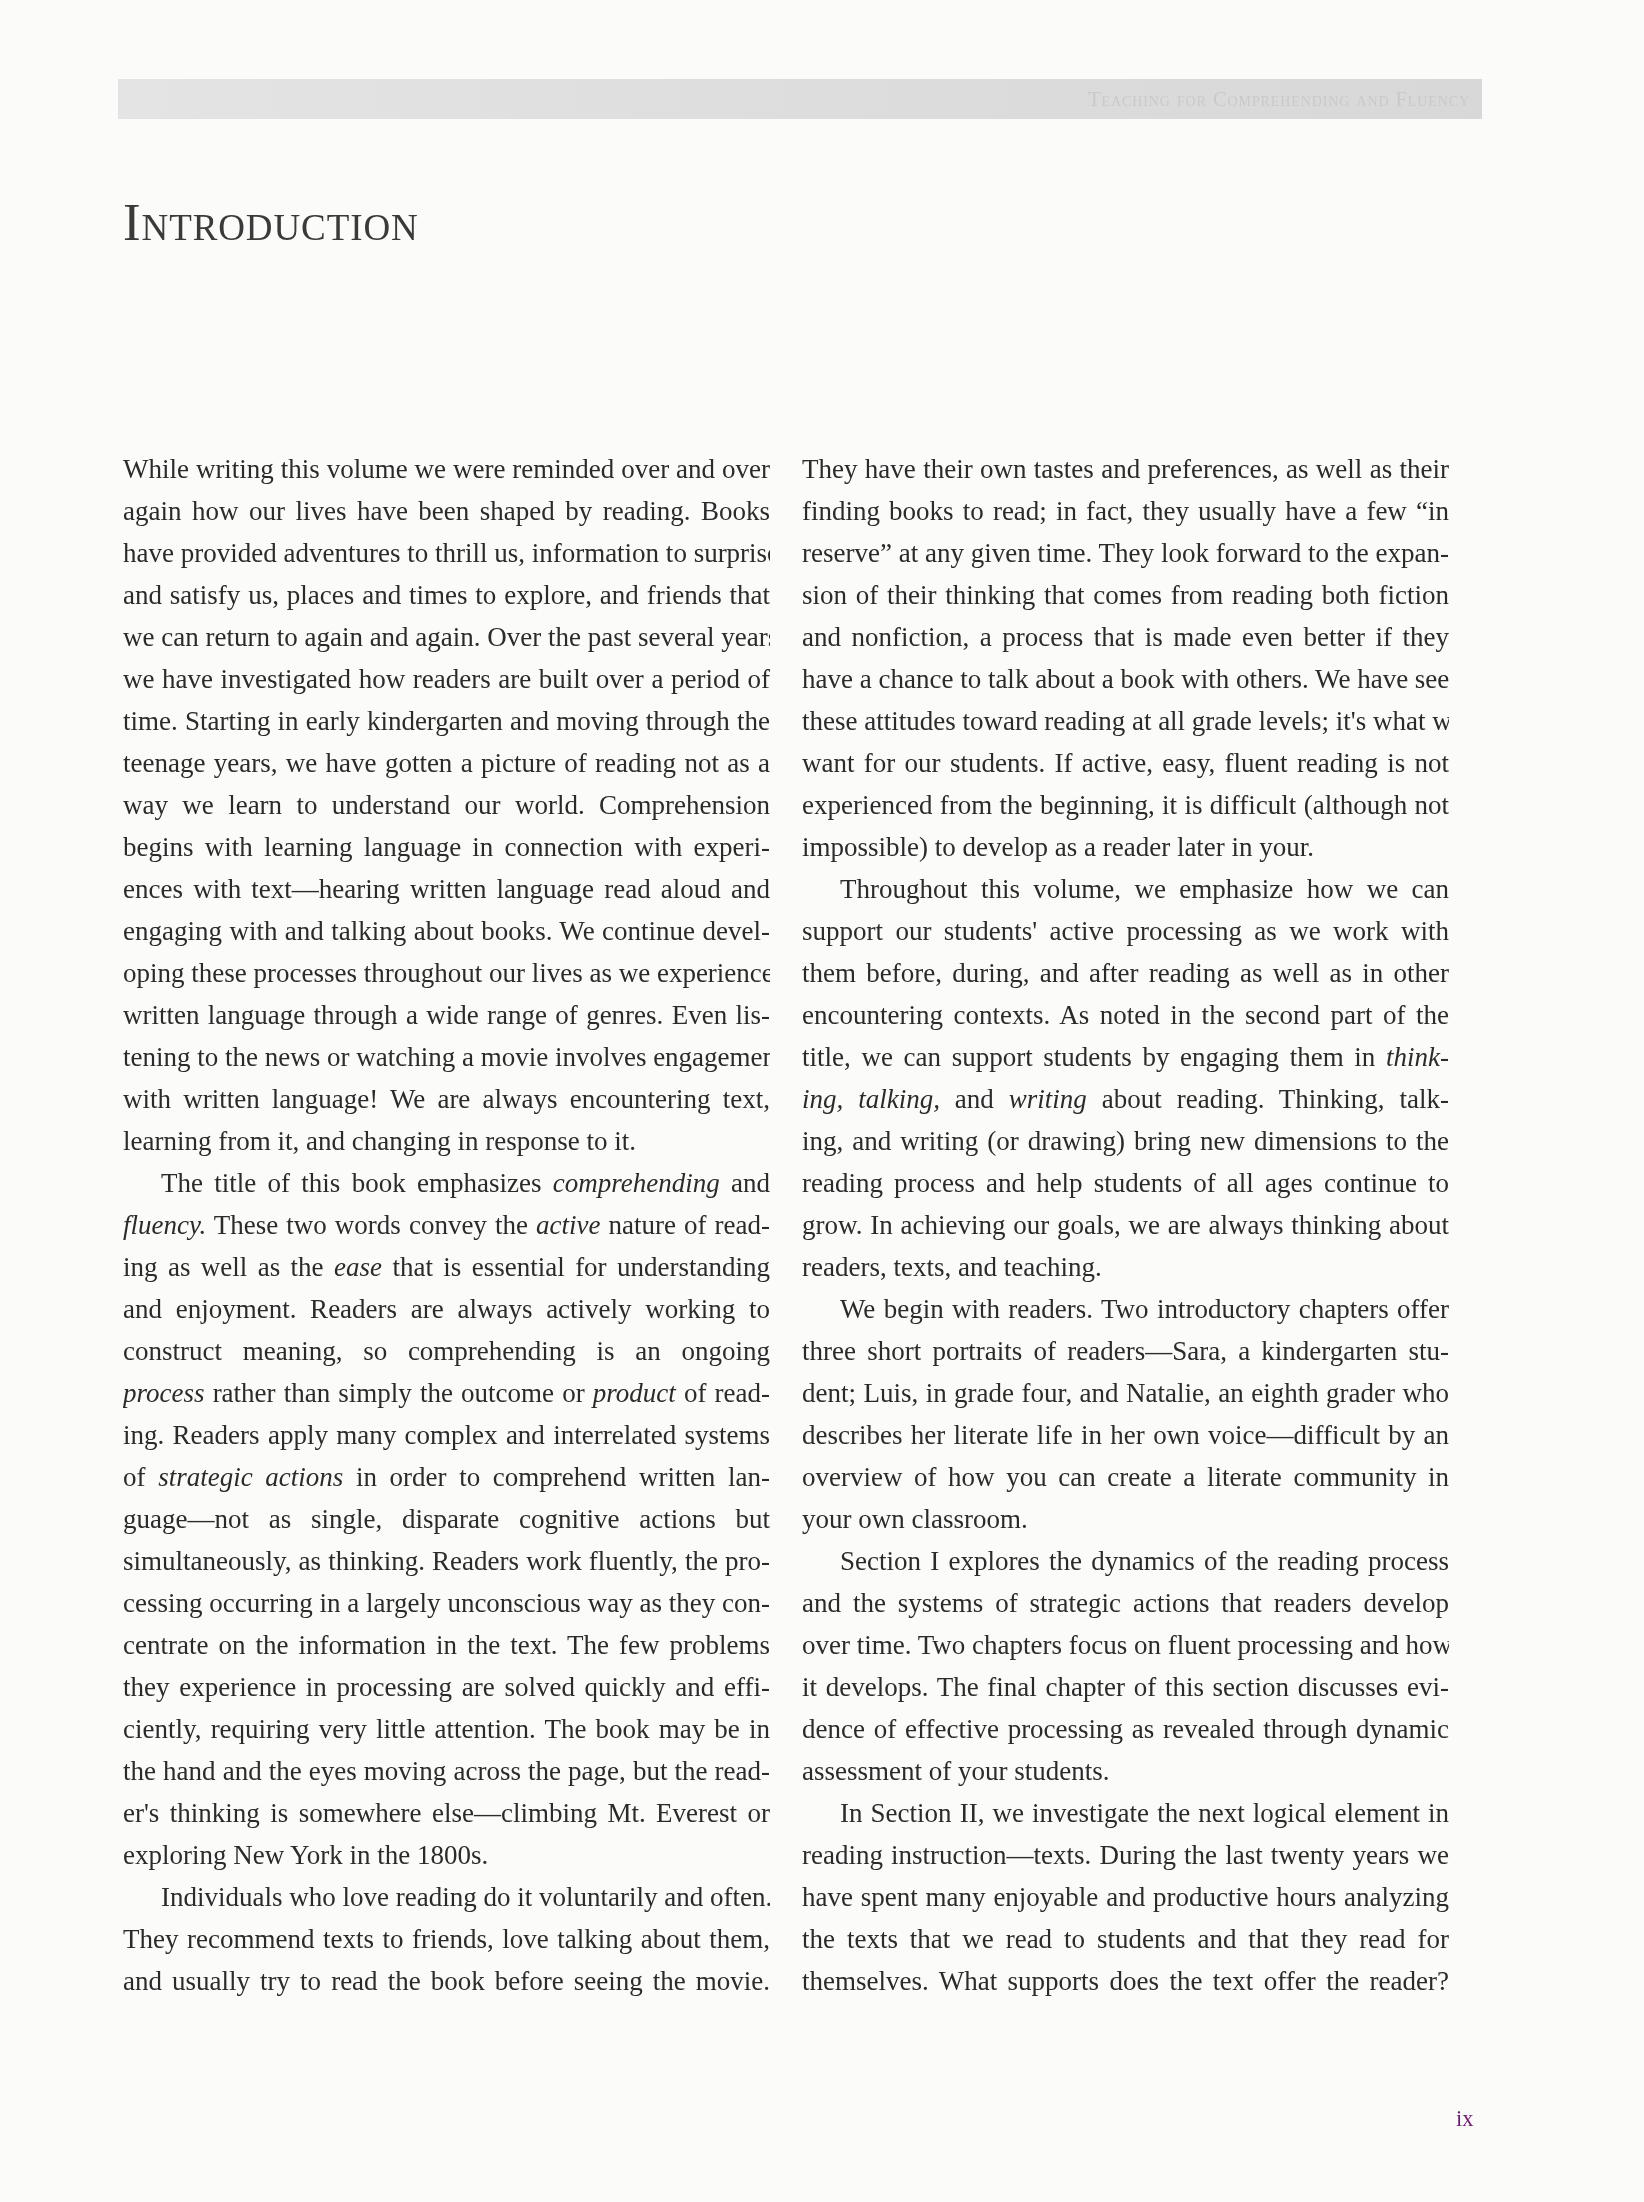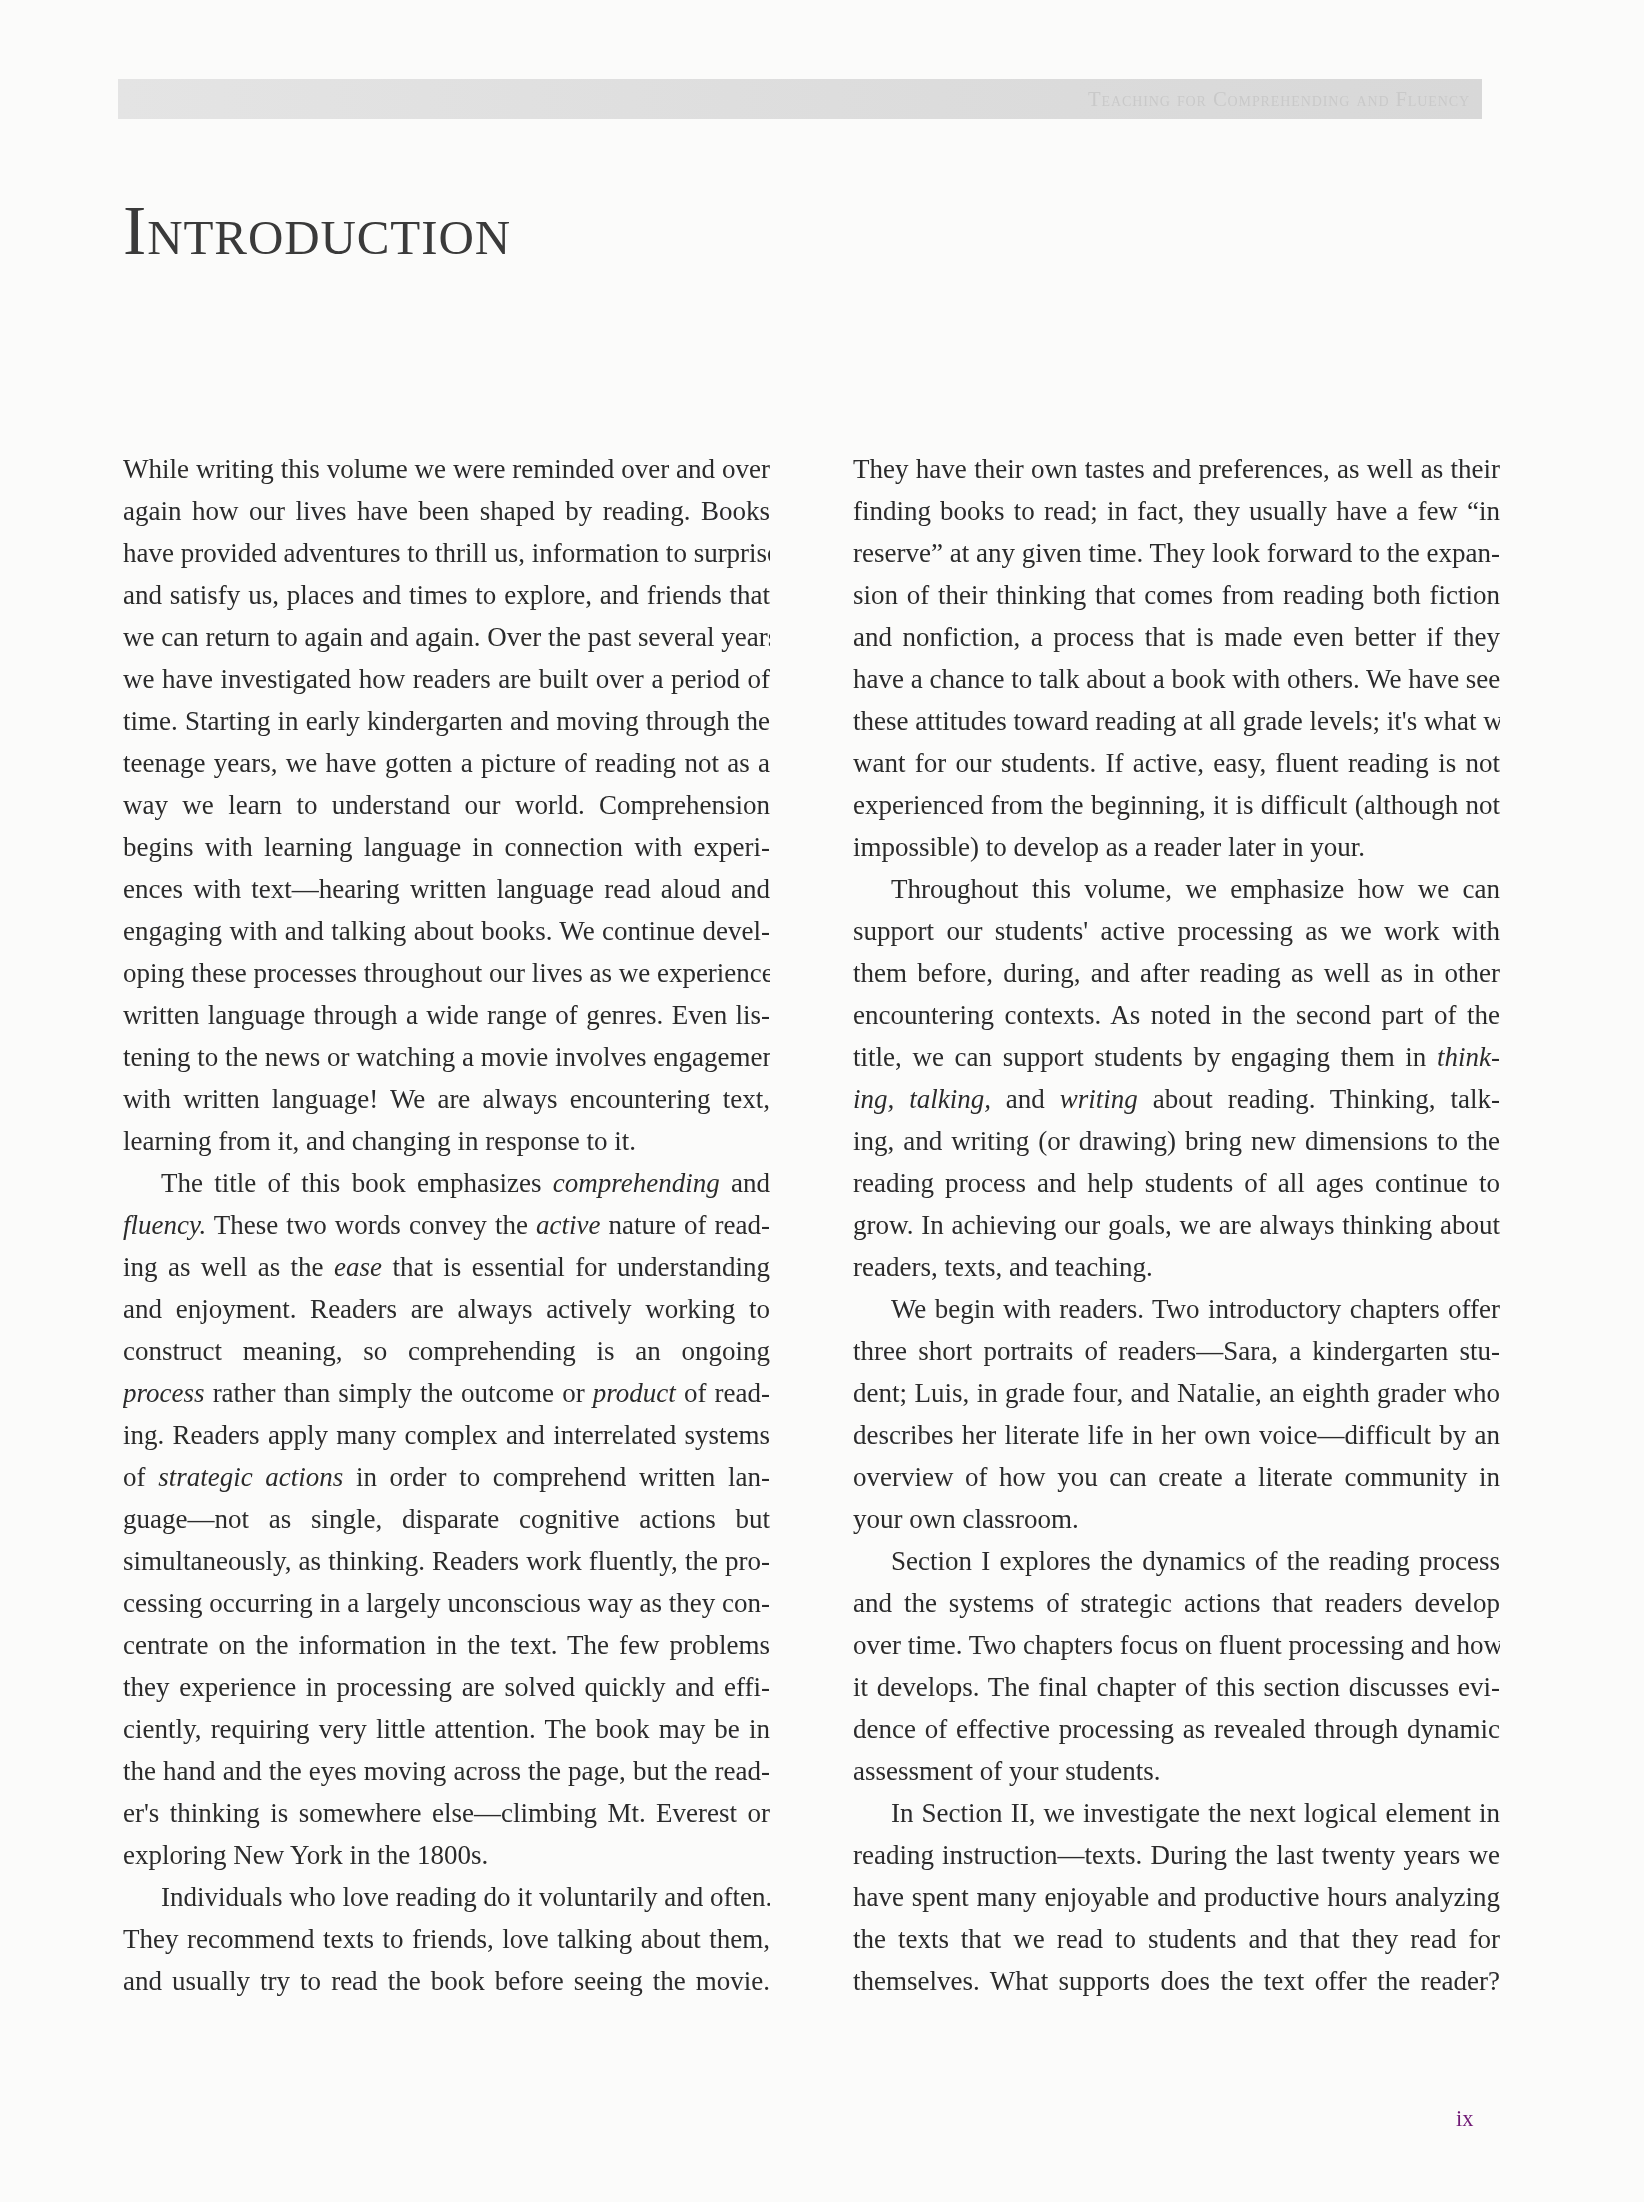--- a/index.html
+++ b/index.html
@@ -12,26 +12,26 @@
     position: absolute; left: 118px; top: 79px; width: 1364px; height: 40px;
     background: linear-gradient(to right, #e4e4e4, #dcdcdc 60%, #d8d8d8);
   }
   .header-band .running-head {
     position: absolute; right: 12px; top: 8.6px;
     font-size: 20.6px; letter-spacing: 0.9px; color: #c9c9c9;
     font-variant: small-caps;
   }
   .title {
     position: absolute; left: 123px; top: 196px;
-    font-size: 70px; font-weight: normal; color: #3a3a3a; margin: 0;
+    font-size: 53px; font-weight: normal; color: #3a3a3a; margin: 0;
     font-variant: small-caps; letter-spacing: 0.9px; line-height: 1;
   }
   .col { position: absolute; top: 448px; width: 647px; }
   .col.left { left: 123px; }
-  .col.right { left: 853px; }
+  .col.right { left: 802px; }
   .line {
     height: 42px; line-height: 42px; font-size: 27px;
     text-align: justify; text-align-last: justify; white-space: nowrap;
     overflow: hidden;
   }
   .line.last { text-align-last: left; }
   .line.indent { padding-left: 38px; }
   .line i { font-style: italic; }
   .page-number {
     position: absolute; left: 1456px; top: 2106px; font-size: 22.4px; color: #701a75;

